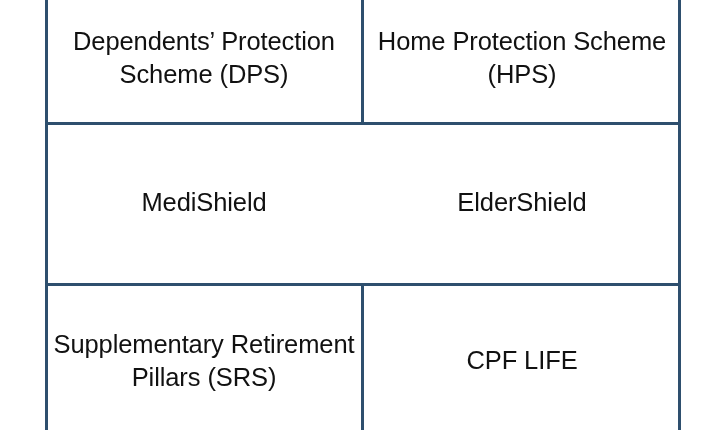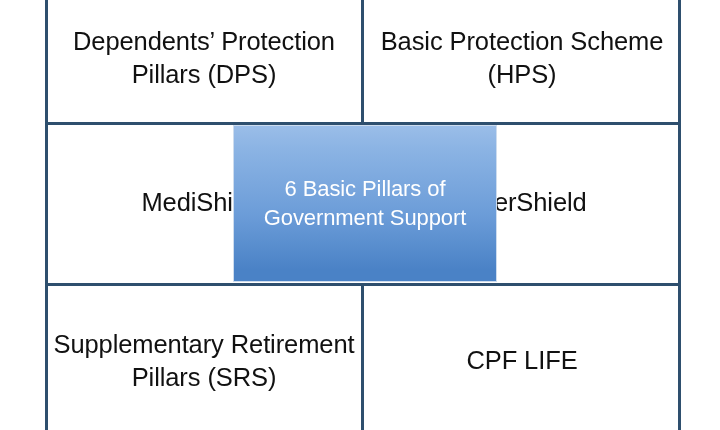--- a/index.html
+++ b/index.html
@@ -103,24 +103,24 @@
 </style>
 </head>
 <body>
 
 <div id="canvas">
 
   <div class="grid">
 
     <div class="row row-top">
       <div class="cell">
-        <span>Dependents’ Protection Pillars (DPS)</span>
+        <span>Dependents’ Protection Scheme (DPS)</span>
       </div>
       <div class="cell">
-        <span>Basic Protection Scheme (HPS)</span>
+        <span>Home Protection Scheme (HPS)</span>
       </div>
     </div>
 
     <div class="row row-middle">
       <div class="cell">
         <span>MediShield</span>
       </div>
       <div class="cell">
         <span>ElderShield</span>
       </div>
@@ -137,17 +137,14 @@
 
   </div>
 
   <div class="rule-v v-left"></div>
   <div class="rule-v v-right"></div>
   <div class="rule-v v-top"></div>
   <div class="rule-v v-bottom"></div>
   <div class="rule-h h-mid-top"></div>
   <div class="rule-h h-mid-bottom"></div>
 
-  <div class="center-box">
-    <span>6 Basic Pillars of Government Support</span>
-  </div>
 
 </div>
 
 </body></html>

